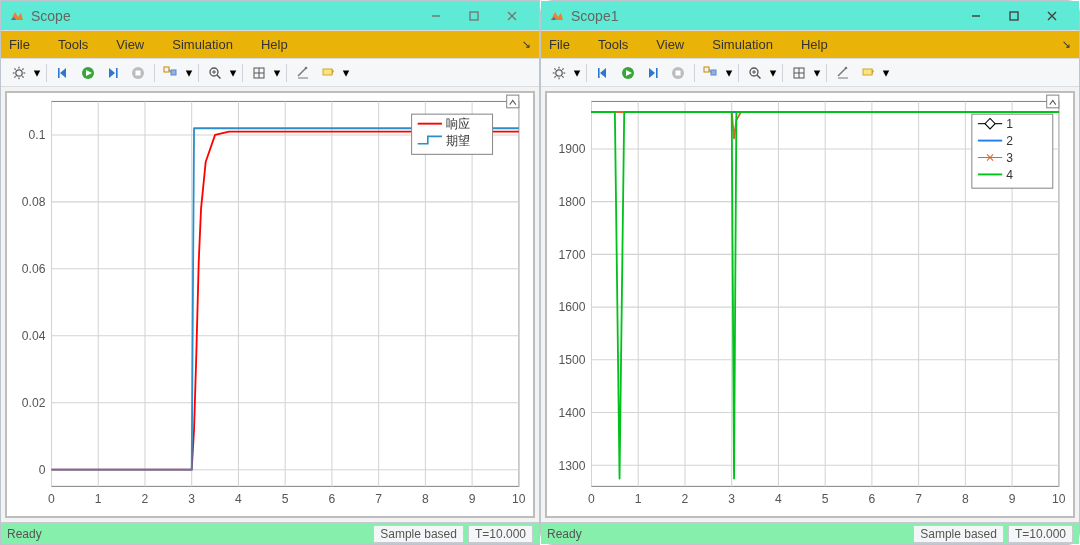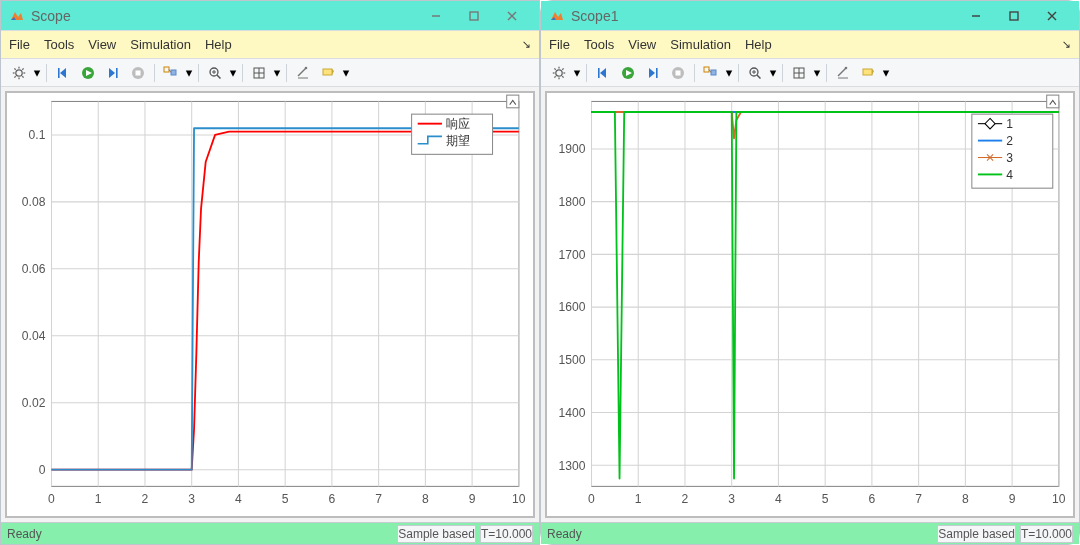--- a/index.html
+++ b/index.html
@@ -40,23 +40,23 @@
   .winbtn {
     width: 38px; height: 24px;
     display: inline-flex; align-items: center; justify-content: center;
     color: #555;
   }
   .menubar {
     display: flex;
     align-items: center;
     padding: 2px 8px;
     height: 28px;
-    background: #fef9c3;
+    background: #eab308;
     border-bottom: 1px solid #d9dde2;
-    gap: 14px;
+    gap: 28px;
     color: #333;
   }
   .menubar .spacer { flex: 1; }
   .snap { font-size: 11px; color: #333; }
   .toolbar {
     display: flex;
     align-items: center;
     padding: 2px 6px;
     height: 28px;
     background: #f6f7f8;
@@ -84,21 +84,21 @@
     background: #86efac;
     border-top: 1px solid #c6cbd1;
     font-size: 12px;
     color: #555;
     padding: 0 6px;
     gap: 4px;
   }
   .statusbar .spacer { flex:1;}
   .status-pill {
     border: 1px solid #c6cbd1;
-    padding: 1px 0;
+    padding: 1px 6px;
     background: #f5f6f8;
   }
   svg.plot {
     width: 100%;
     height: 100%;
   }
 </style>
 </head>
 <body>
 

